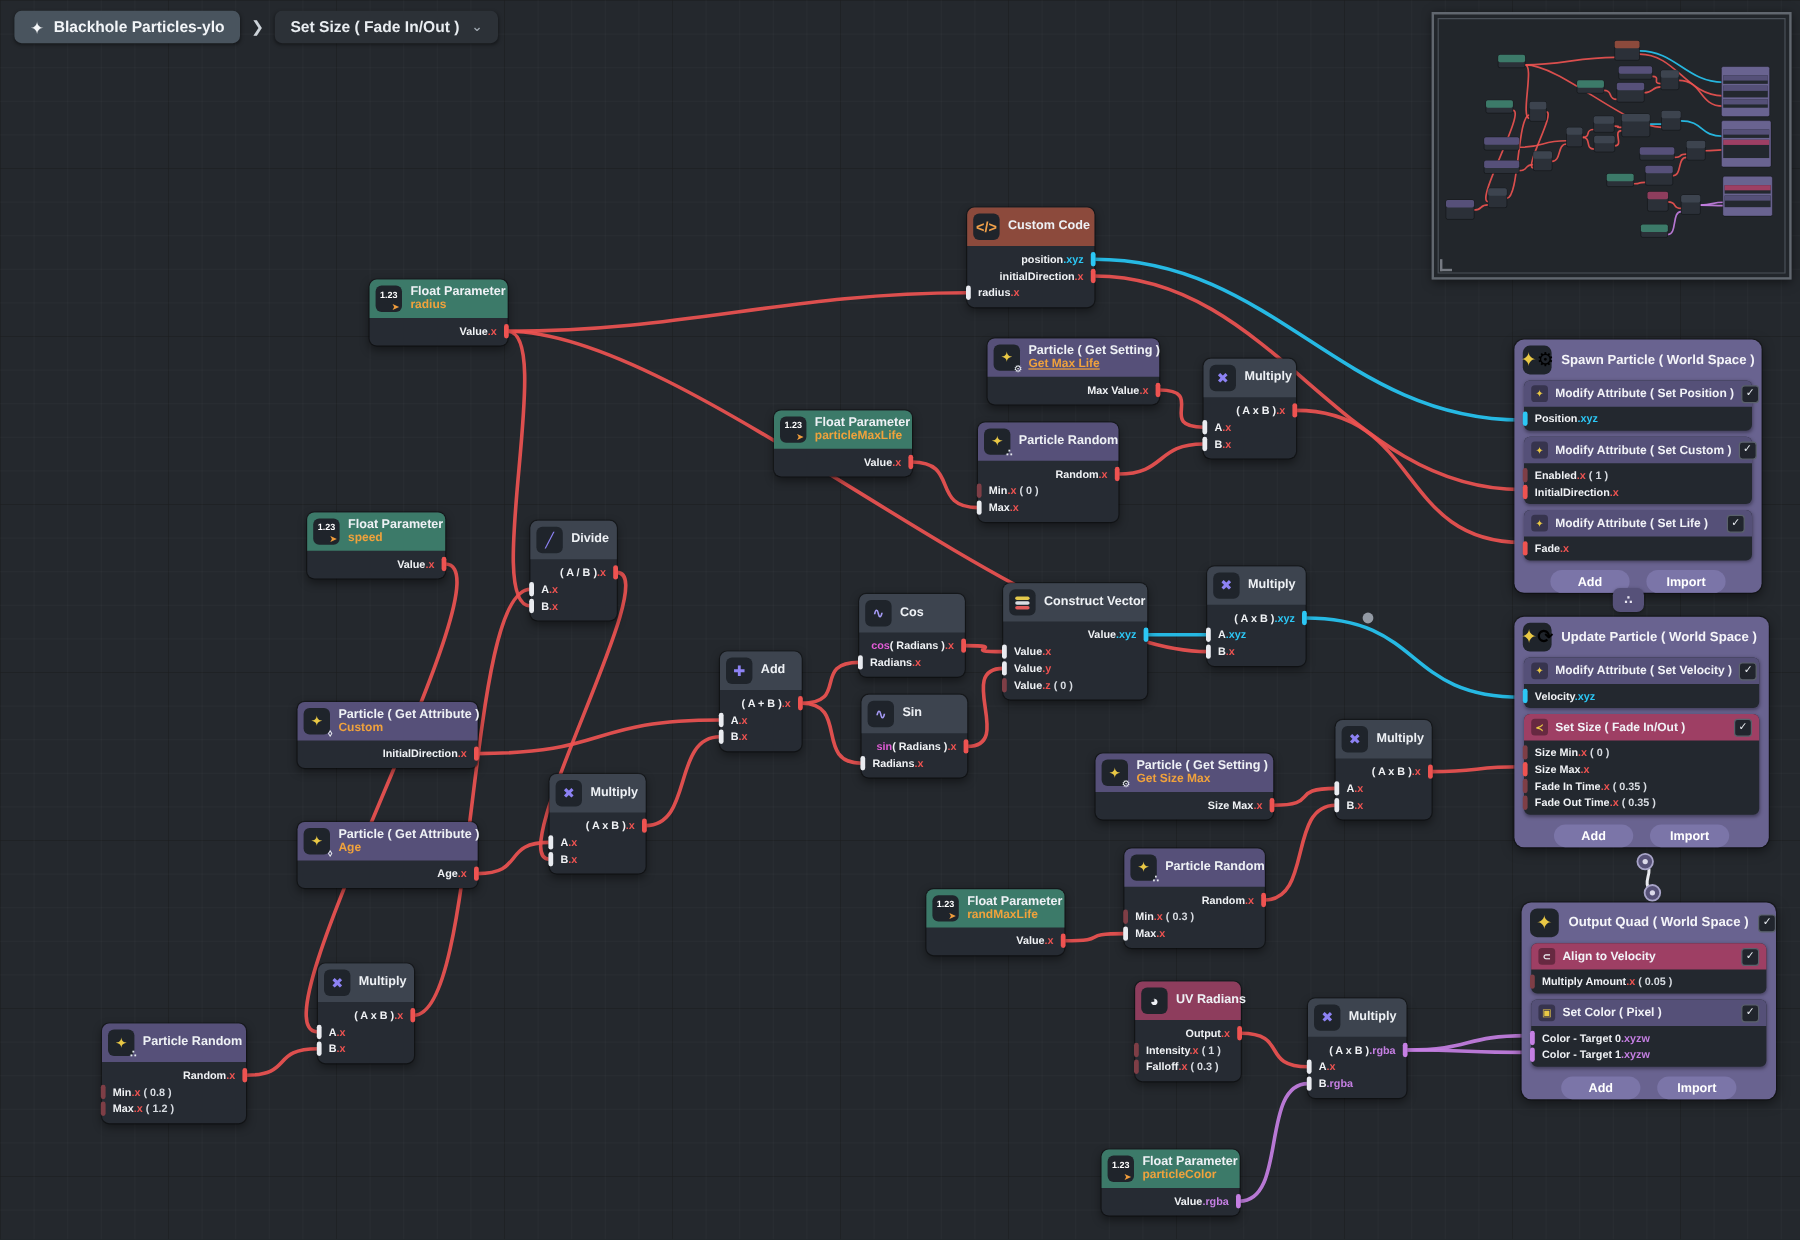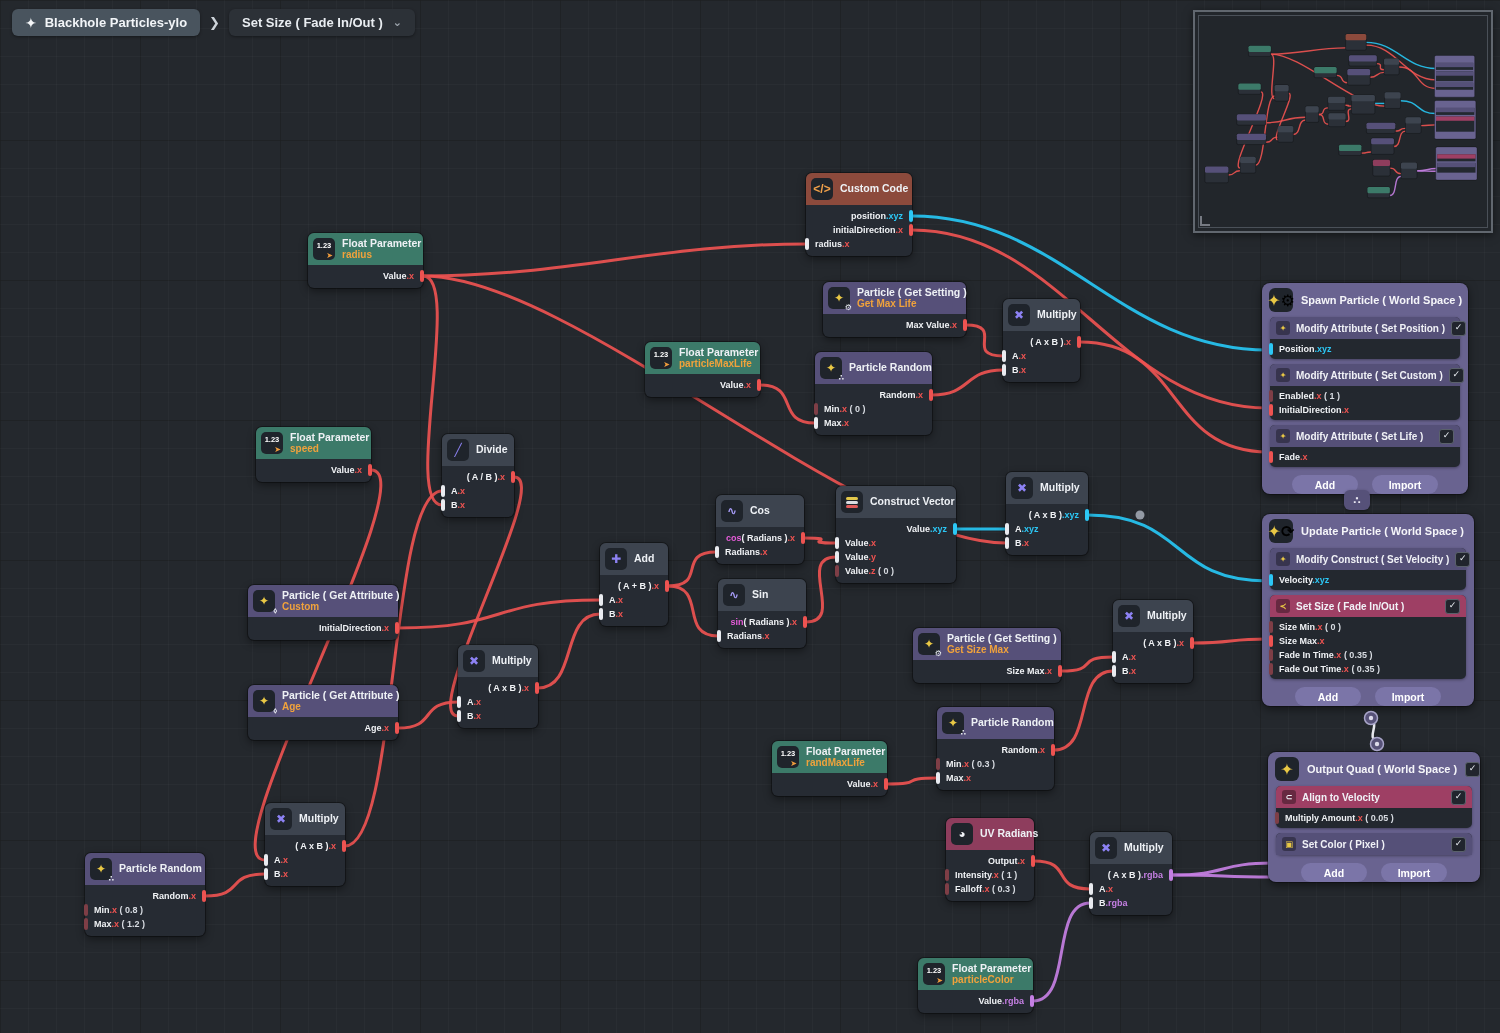--- a/index.html
+++ b/index.html
@@ -145,21 +145,21 @@
         </div>
       </div>
       <div class="node" style="left: 823px; top: 282px; width: 143px;">
         <div class="nhead" style="background: rgb(86, 80, 121);">
           <span class="tile">
             <span class="main" style="color: rgb(233, 200, 69);">✦</span>
             <span class="sub">⚙</span>
           </span>
           <div class="ntext">
             <span class="ntitle">Particle ( Get Setting )</span>
-            <span class="nsub" style="color: rgb(240, 162, 60);">Get Max Life</span>
+            <span class="nsub" style="color: rgb(240, 162, 60); text-decoration: underline;">Get Max Life</span>
           </div>
         </div>
         <div class="nbody">
           <div class="prow out"><span class="pm" style="background: rgb(238, 83, 81);"></span><span class="plabel"><span>Max Value</span><span style="color: rgb(238, 83, 81);">.x</span></span></div>
         </div>
       </div>
       <div class="node" style="left: 1003px; top: 299px; width: 77px;">
         <div class="nhead" style="background: rgb(61, 68, 79);">
           <span class="tile">
             <span class="main" style="color: rgb(141, 130, 244);">✖</span>
@@ -551,21 +551,21 @@
             <span class="main" style="color: rgb(233, 200, 69);">✦</span>
             <span class="sub">⟳</span>
           </span>
           <span class="ctitle">Update Particle ( World Space )</span>
         </div>
         <div class="block">
           <div class="bhead" style="background: rgb(85, 80, 120);">
             <span class="btile">
               <span style="color: rgb(233, 200, 69);">✦</span>
             </span>
-            <span class="btitle">Modify Construct ( Set Velocity )</span>
+            <span class="btitle">Modify Attribute ( Set Velocity )</span>
             <span class="check">✓</span>
           </div>
           <div class="brows">
             <div class="prow in"><span class="pm" style="background: rgb(44, 199, 245);"></span><span class="plabel"><span>Velocity</span><span style="color: rgb(44, 199, 245);">.xyz</span></span></div>
           </div>
         </div>
         <div class="block">
           <div class="bhead" style="background: rgb(158, 63, 100);">
             <span class="btile">
               <span style="color: rgb(233, 200, 69);">≺</span>
@@ -605,20 +605,24 @@
             <div class="prow in"><span class="pm" style="background: rgb(126, 62, 70);"></span><span class="plabel"><span>Multiply Amount</span><span style="color: rgb(238, 83, 81);">.x</span><span style="color: rgb(216, 220, 226);"> ( 0.05 )</span></span></div>
           </div>
         </div>
         <div class="block">
           <div class="bhead" style="background: rgb(85, 80, 120);">
             <span class="btile">
               <span style="color: rgb(233, 200, 69);">▣</span>
             </span>
             <span class="btitle">Set Color ( Pixel )</span>
             <span class="check">✓</span>
+          </div>
+          <div class="brows">
+            <div class="prow in"><span class="pm" style="background: rgb(197, 127, 227);"></span><span class="plabel"><span>Color - Target 0</span><span style="color: rgb(197, 127, 227);">.xyzw</span></span></div>
+            <div class="prow in"><span class="pm" style="background: rgb(197, 127, 227);"></span><span class="plabel"><span>Color - Target 1</span><span style="color: rgb(197, 127, 227);">.xyzw</span></span></div>
           </div>
         </div>
         <div class="btns">
           <div class="btn">Add</div>
           <div class="btn">Import</div>
         </div>
       </div>
     </div>
   <svg id="overlay" width="1500" height="1033">
       <circle cx="1140" cy="515" r="4.5" fill="#939aa4"></circle>

